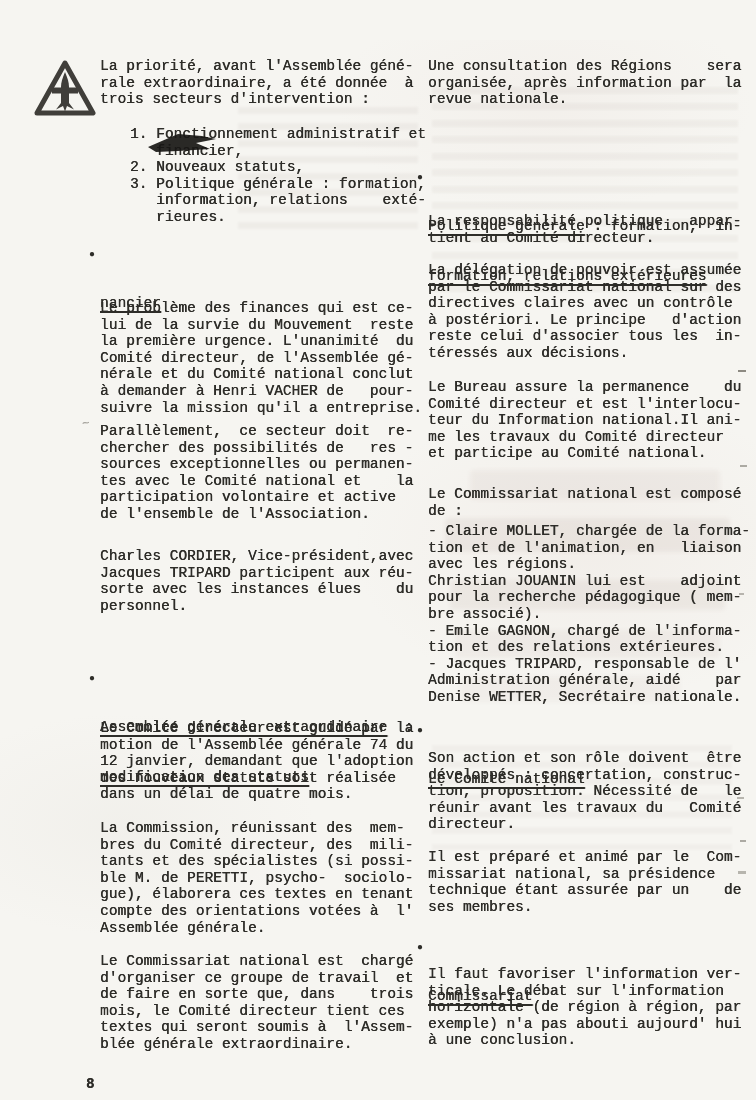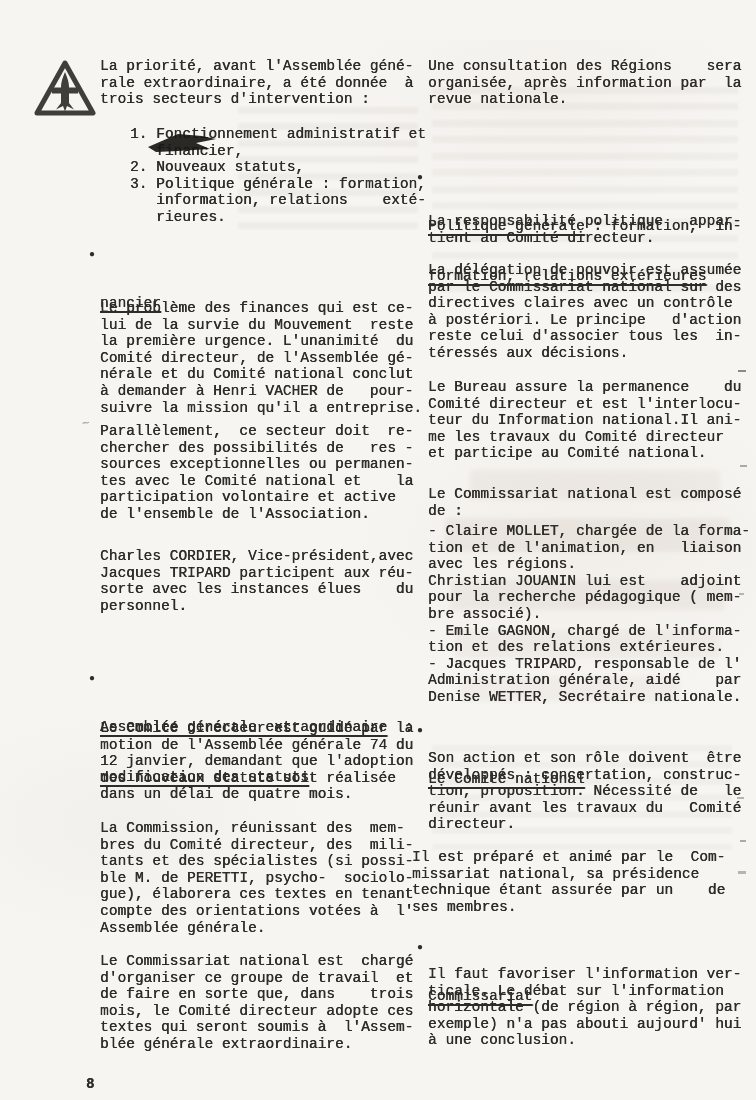--- a/index.html
+++ b/index.html
@@ -128,21 +128,21 @@
 bres du Comité directeur, des  mili-
 tants et des spécialistes (si possi-
 ble M. de PERETTI, psycho-  sociolo-
 gue), élaborera ces textes en tenant
 compte des orientations votées à  l'
 Assemblée générale.</div>
 
   <div class="blk" style="left:100px; top:913px;">Le Commissariat national est  chargé
 d'organiser ce groupe de travail  et
 de faire en sorte que, dans    trois
-mois, le Comité directeur adopte ces
+mois, le Comité directeur tient ces
 textes qui seront soumis à  l'Assem-
 blée générale extraordinaire.</div>
 
   <div class="blk pagenum" style="left:86px; top:1036px;">8</div>
 
   <div class="blk" style="left:428px; top:18px;">Une consultation des Régions    sera
 organisée, après information par  la
 revue nationale.</div>
 
   <div class="blk heading" style="left:418px; top:128px;">
@@ -186,21 +186,21 @@
     <span class="bullet">●</span>
     <div><span class="u">Le Comité national</span></div>
   </div>
 
   <div class="blk" style="left:428px; top:710px;">Son action et son rôle doivent  être
 développés : concertation, construc-
 tion, proposition. Nécessité de   le
 réunir avant les travaux du   Comité
 directeur.</div>
 
-  <div class="blk" style="left:412px; top:809px;">Il est préparé et animé par le  Com-
+  <div class="blk" style="left:428px; top:809px;">Il est préparé et animé par le  Com-
 missariat national, sa présidence
 technique étant assurée par un    de
 ses membres.</div>
 
   <div class="blk heading" style="left:418px; top:898px;">
     <span class="bullet">●</span>
     <div><span class="u">Commissariat</span></div>
   </div>
 
   <div class="blk" style="left:428px; top:926px;">Il faut favoriser l'information ver-

